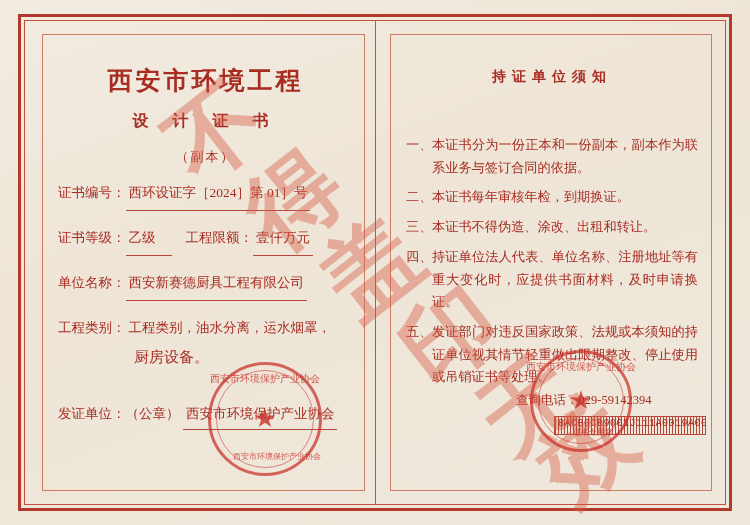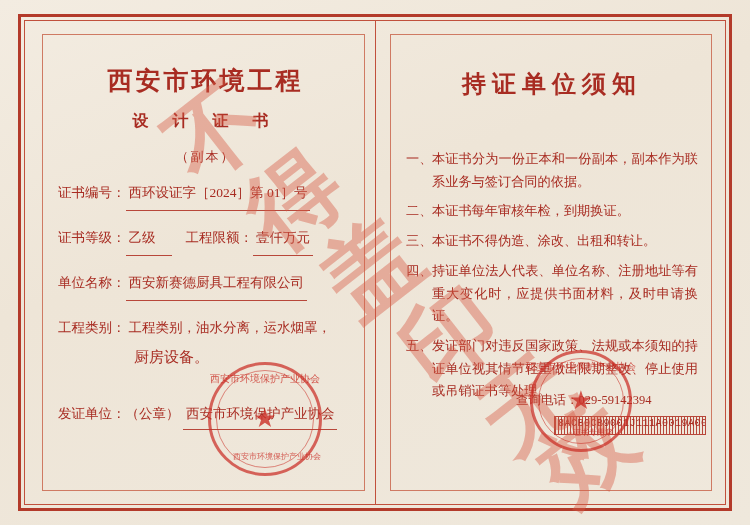--- a/index.html
+++ b/index.html
@@ -138,21 +138,21 @@
   .r-content {
     position: absolute;
     left: 30px;
     right: 28px;
     top: 26px;
     bottom: 24px;
     color: #a82c22;
   }
   .r-title {
     text-align: center;
-    font-size: 24px;
+    font-size: 14px;
     font-weight: bold;
     letter-spacing: 6px;
     margin-top: 22px;
     color: #a82c22;
   }
   .r-list {
     margin-top: 48px;
   }
   .r-item {
     display: flex;

